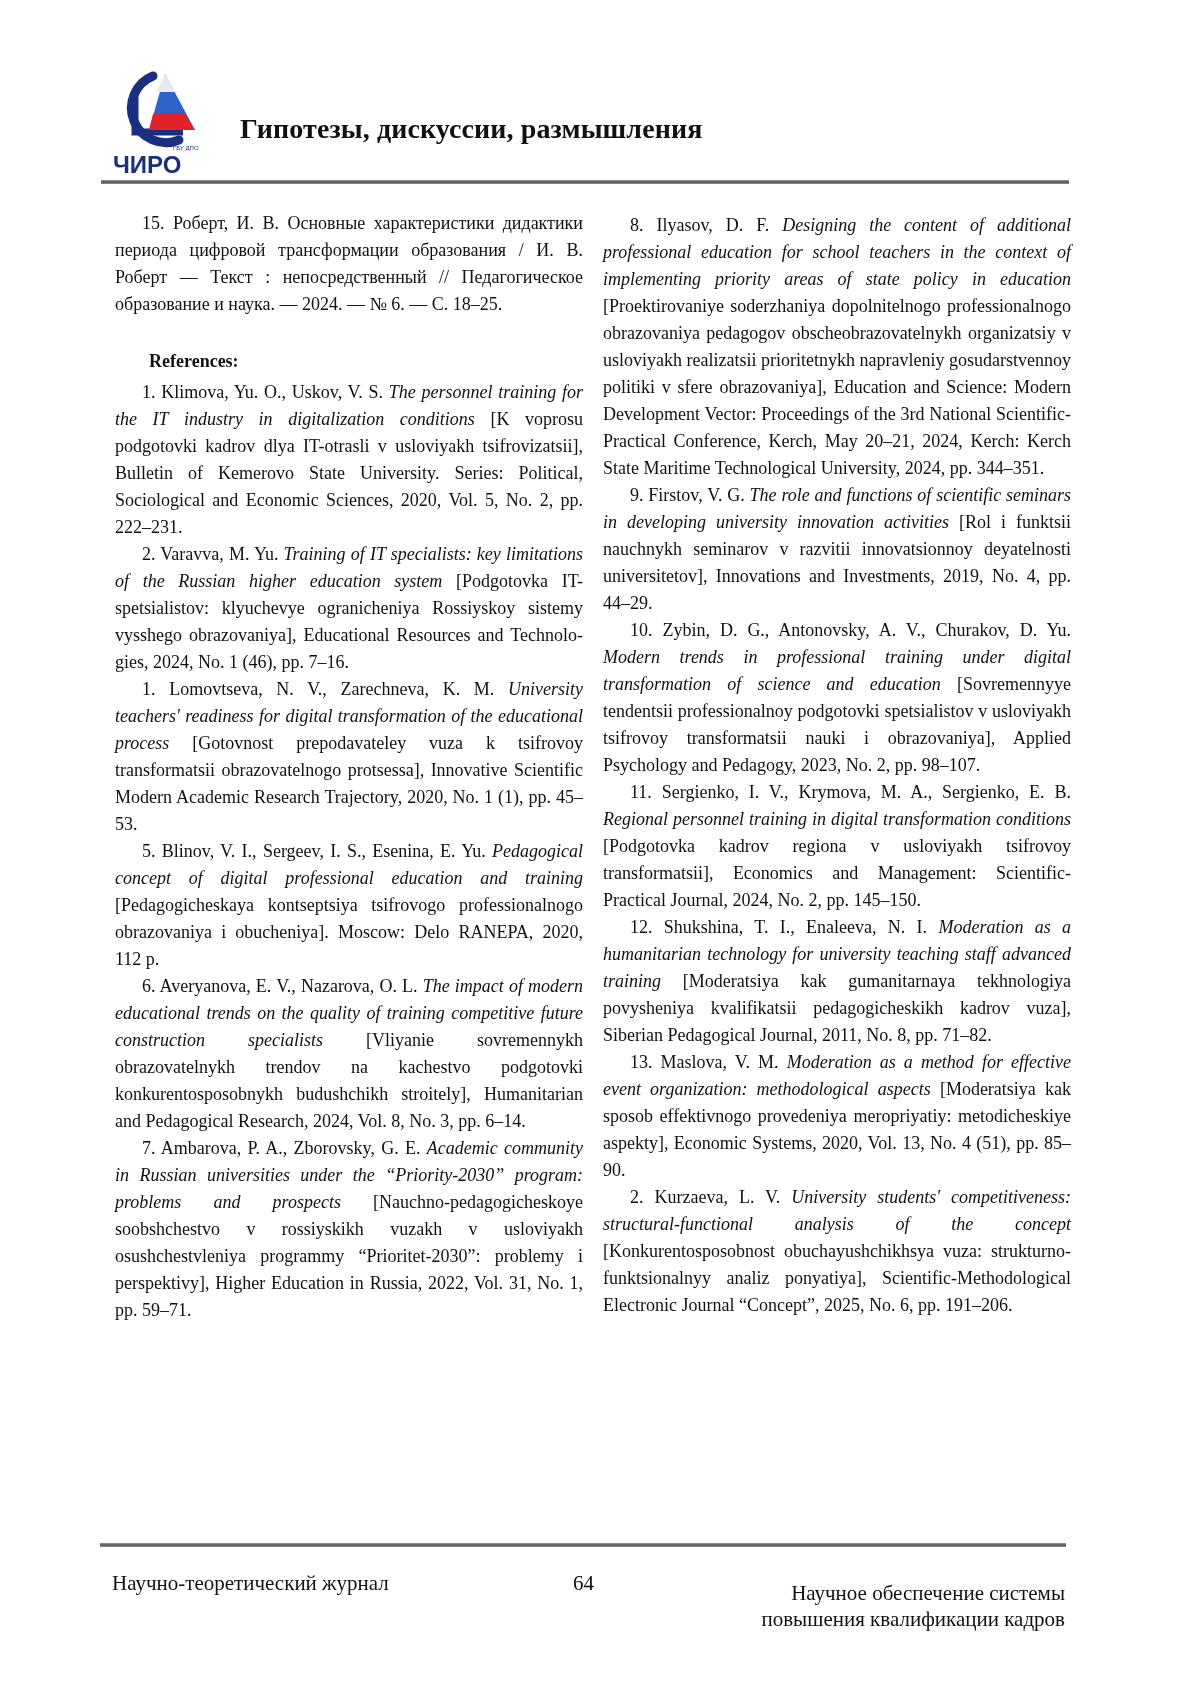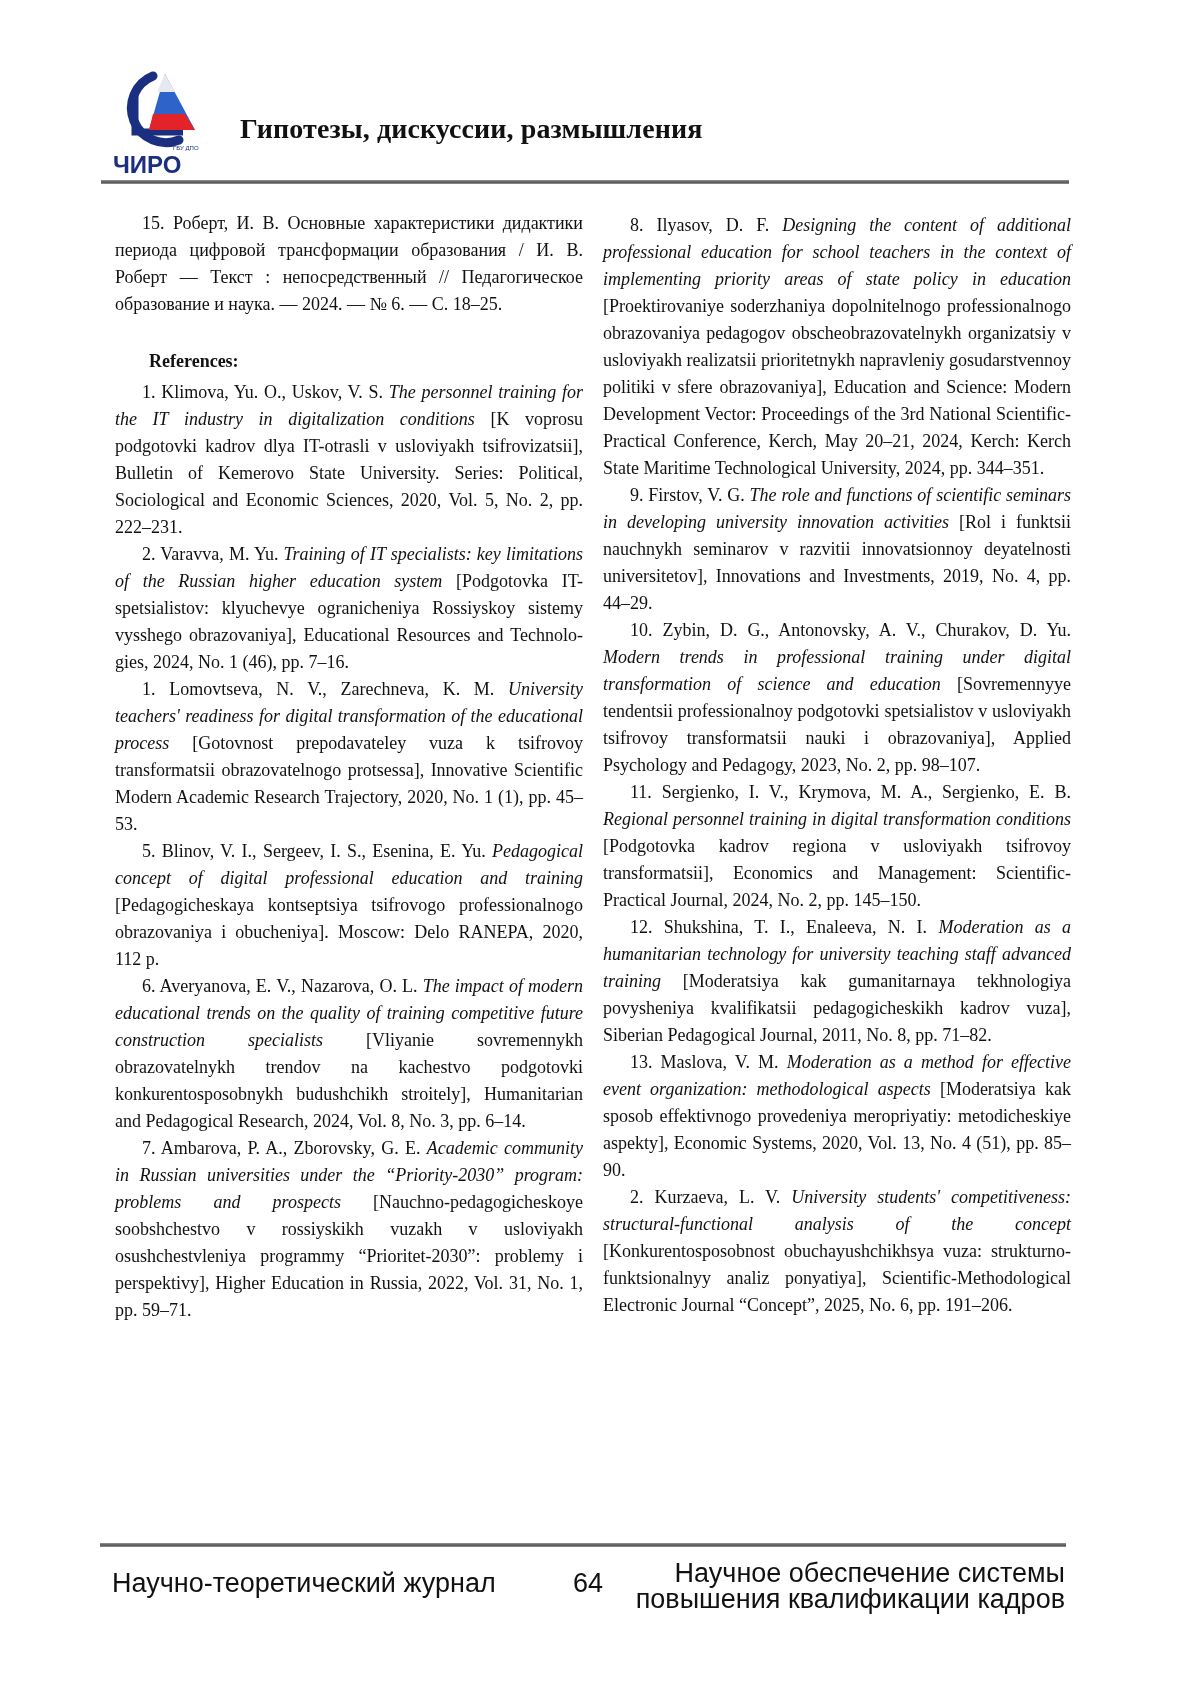--- a/index.html
+++ b/index.html
@@ -23,26 +23,26 @@
     position: absolute; top: 210px; width: 468px;
     font-size: 18px; line-height: 27px; text-align: justify; hyphens: manual;
   }
   .col.left { left: 115px; }
   .col.right { left: 603px; top: 212px; }
   .p { text-indent: 27px; margin: 0; }
   .gap { height: 25.8px; }
   .refs-head { font-weight: bold; text-indent: 30px; margin: 4px; }
   i { }
   .footer {
-    position: absolute; top: 1560px; font-size: 27px; line-height: 26px;
-    font-family: Liberation Sans, sans-serif;
+    position: absolute; top: 1560px; font-size: 21px; line-height: 26px;
+    font-family: Liberation Serif, serif;
   }
   .footer.left { left: 112px; top: 1570px; }
   .footer.num { left: 573px; top: 1570px; }
-  .footer.right { right: 135px; text-align: right; }
+  .footer.right { right: 135px; text-align: right; margin-top: 20px; }
 </style>
 </head>
 <body>
 
 <div class="logo">
   <svg width="92" height="105" viewBox="0 0 92 105">
 
     <path d="M40 6 A34 34 0 1 0 66 70" fill="none" stroke="#1b2f80" stroke-width="9" stroke-linecap="round"></path>
 
     <path d="M22 24 L22 62 L70 62" fill="none" stroke="#1b2f80" stroke-width="7"></path>

